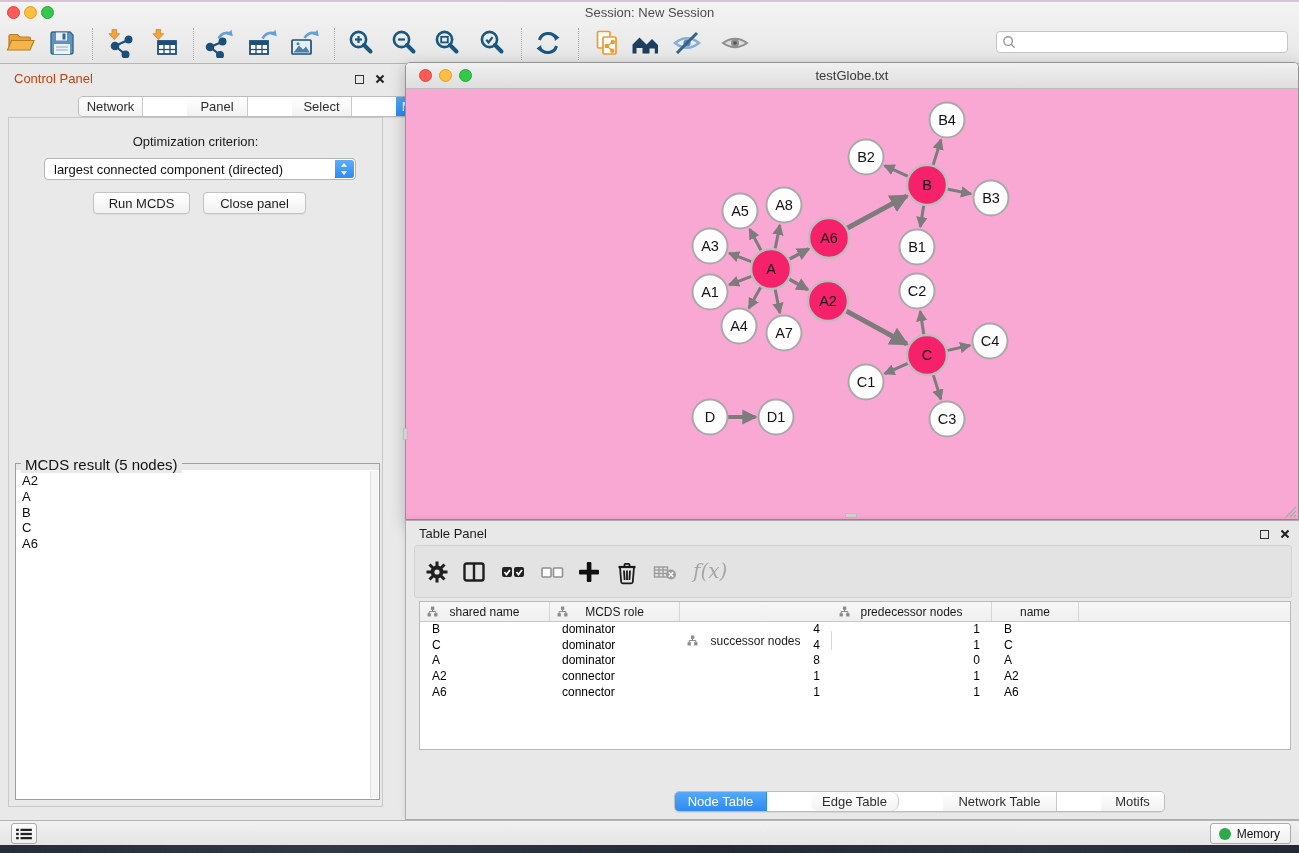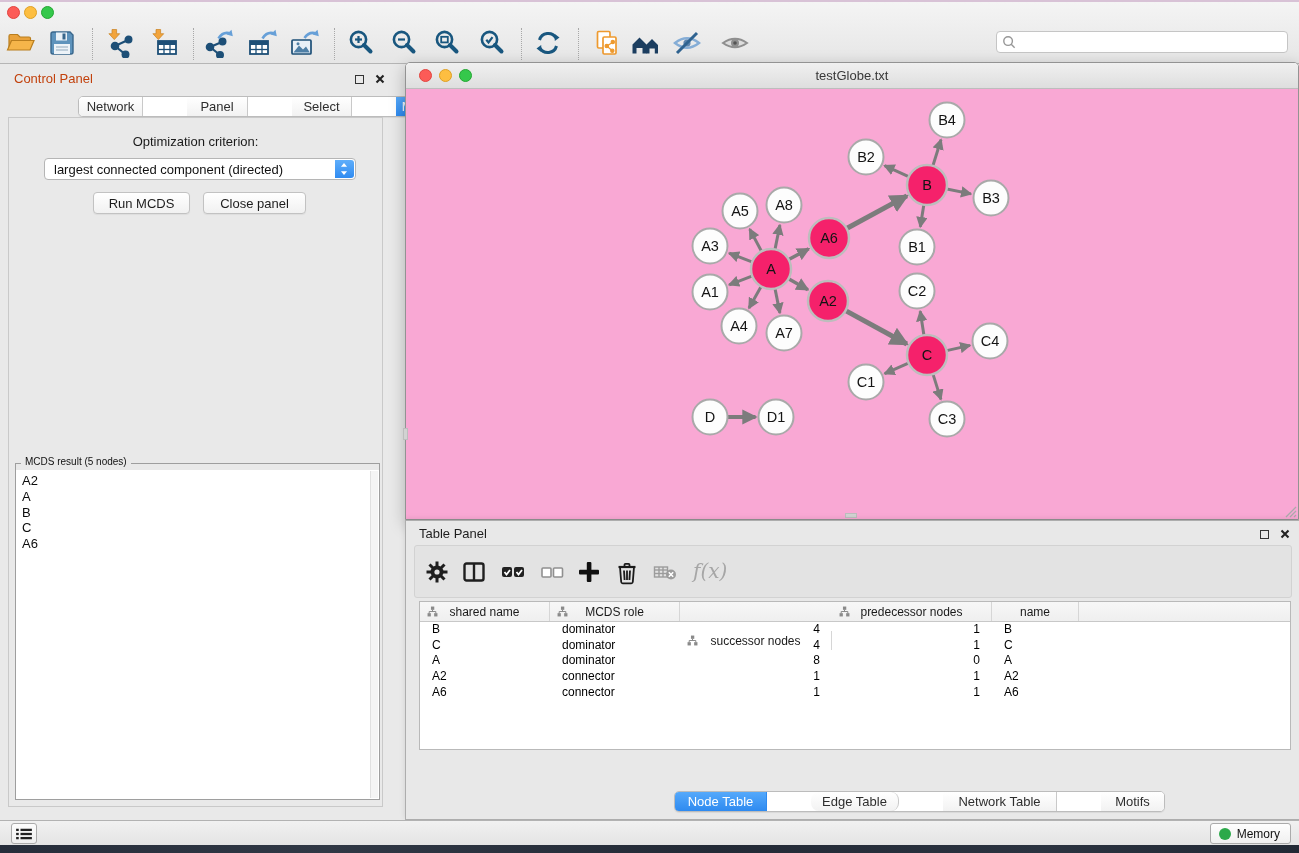--- a/index.html
+++ b/index.html
@@ -51,21 +51,21 @@
   .stepper{position:absolute;right:1px;top:1px;width:19px;height:18px;border-radius:0 3px 3px 0;
            background:linear-gradient(#5faefb,#2f8bf1);}
   .stepper svg{width:14px;height:18px;margin-left:2px;display:block;}
   .mac-btn{position:absolute;height:22px;border:1px solid #c2c2c2;border-radius:4px;
            background:linear-gradient(#ffffff,#f1f1f1);font-size:13px;color:#1d1d1d;
            font-family:inherit;box-shadow:0 1px 1px rgba(0,0,0,.05);}
   .mac-btn.run{left:84px;top:74px;width:97px;}
   .mac-btn.closep{left:194px;top:74px;width:103px;}
   .groupbox{position:absolute;left:6px;top:338px;width:365px;height:344px;}
   .groupbox .frame{position:absolute;left:0;right:0;top:7px;bottom:0;border:1px solid #9e9e9e;}
-  .group-title{position:absolute;left:6px;top:0;background:#e9e9e9;padding:0 4px;font-size:10px;
+  .group-title{position:absolute;left:6px;top:0;background:#e9e9e9;padding:0 4px;font-size:15px;
                color:#111;z-index:2;}
   .result-list{position:absolute;left:1px;right:1px;top:14px;bottom:1px;background:#fff;
                padding-top:3px;overflow:hidden;z-index:1;}
   .result-item{padding-left:6px;line-height:15.8px;font-size:13px;color:#0c0c0c;}
   .mini-scroll{position:absolute;right:2px;top:15px;bottom:2px;width:8px;background:#f4f4f4;
                border-left:1px solid #e0e0e0;z-index:3;}
 
   
   .net-window{position:absolute;left:405px;top:62px;width:894px;height:458px;background:#fff;
               border:1px solid #939393;border-radius:5px 5px 0 0;
@@ -123,20 +123,21 @@
 </head>
 <body>
 
 <div class="screen">
   <div class="top-strip"></div>
 
   <div class="chrome">
     <span class="tl red" style="left:7px"></span>
     <span class="tl yellow" style="left:24px"></span>
     <span class="tl green" style="left:41px"></span>
+    <div class="app-title">Session: New Session</div>
 
     <button class="tbtn" style="left:4px">
       <svg viewBox="0 0 30 30">
         <path d="M3 22 V8 q0-1.5 1.5-1.5 h7 l2.5 2.5 h9 q1.5 0 1.5 1.5 v2 H6 Z" fill="#e9a23b" stroke="#b97e1f" stroke-width="1.2"></path>
         <path d="M1.5 22 L5.5 12.5 H28 L24 22 Z" fill="#f5b54a" stroke="#b97e1f" stroke-width="1.2"></path>
       </svg>
     </button>
     <button class="tbtn" style="left:45px">
       <svg viewBox="0 0 30 30">
         <path d="M4 6 q0-2 2-2 h17 l3 3 v17 q0 2-2 2 H6 q-2 0-2-2 Z" fill="#5e93bc" stroke="#39678c" stroke-width="1.4"></path>

